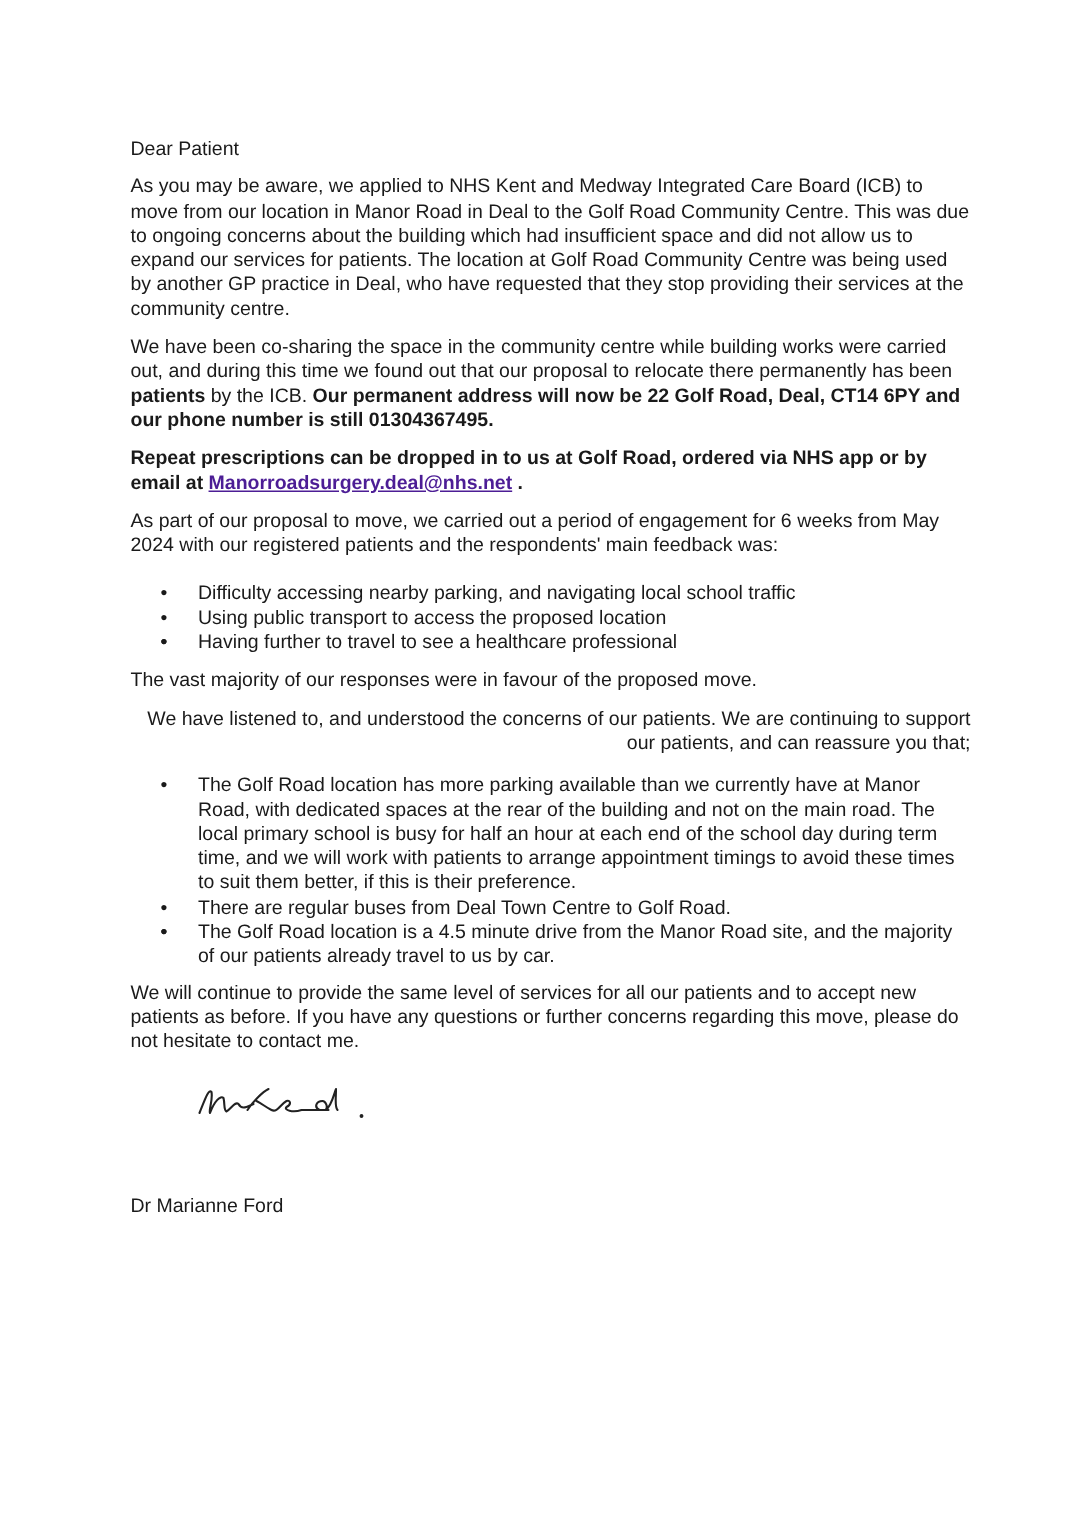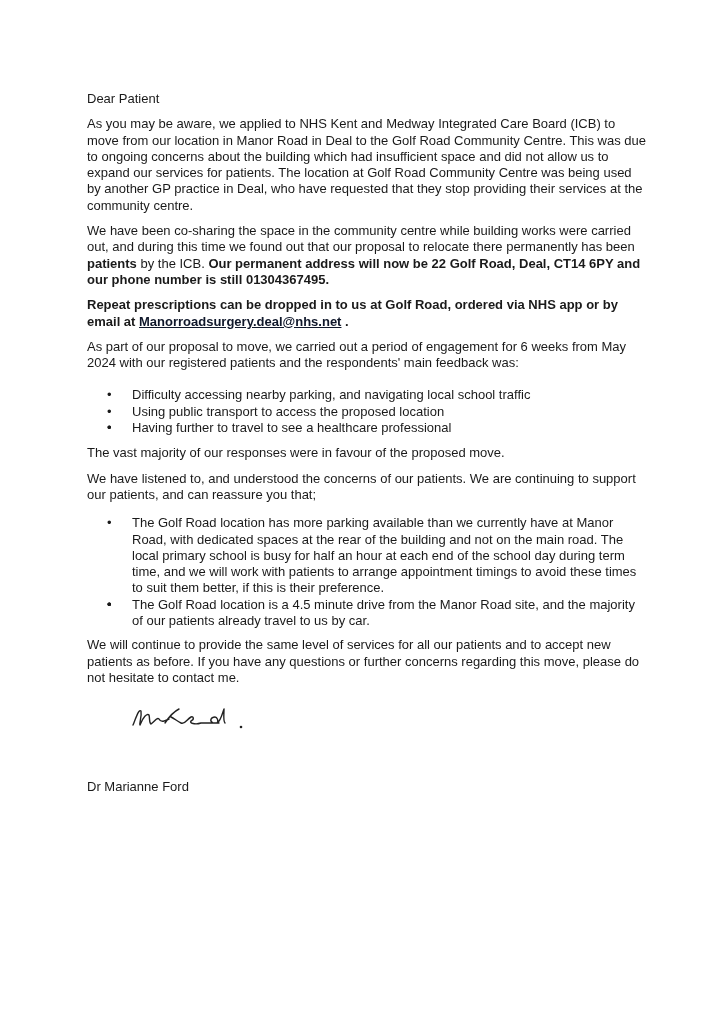--- a/index.html
+++ b/index.html
@@ -4,21 +4,21 @@
 <style>
   html, body { margin: 0; padding: 0; background: #ffffff; }
   body { width: 724px; height: 1024px; position: relative; overflow: hidden; }
   .page {
     position: absolute; left: 87px; top: 91px; width: 560px;
     font-family: "Liberation Sans", sans-serif;
     font-size: 13px; line-height: 16.3px; color: #1a1a1a;
   }
   p { margin: 0 0 9px 0; }
   b { font-weight: bold; }
-  a.email { color: #0f172a; text-decoration: underline; font-weight: bold; }
+  a.email { color: #4c1d95; text-decoration: underline; font-weight: bold; }
   ul { margin: 0 0 9px 0; padding: 0; list-style: none; }
   ul li { position: relative; padding-left: 45px; }
   ul li .bullet { position: absolute; left: 20px; top: 0; }
   ul.feedback { margin-top: 12px; }
   ul.reassure { margin-top: 12px; margin-bottom: 8px; }
   .signature { height: 84px; position: relative; margin-top: 6px; }
   .signature svg { position: absolute; left: 42px; top: 6px; }
   .signoff { margin-bottom: 0; }
 </style>
 </head>
@@ -41,25 +41,25 @@
 
   <ul class="feedback">
     <li><span class="bullet">•</span><span>Difficulty accessing nearby parking, and navigating local school traffic</span></li>
     <li><span class="bullet">•</span><span>Using public transport to access the proposed location</span></li>
     <li><span class="bullet">•</span></li>
     <li><span class="bullet">•</span><span>Having further to travel to see a healthcare professional</span></li>
   </ul>
 
   <p>The vast majority of our responses were in favour of the proposed move.</p>
 
-  <p style="margin-bottom:0;">We have listened to, and understood the concerns of our patients. We are continuing to support our patients, and can reassure you that;</p>
+  <p style="margin-bottom:0;text-align:right;">We have listened to, and understood the concerns of our patients. We are continuing to support our patients, and can reassure you that;</p>
 
   <ul class="reassure">
     <li><span class="bullet">•</span><span>The Golf Road location has more parking available than we currently have at Manor Road, with dedicated spaces at the rear of the building and not on the main road. The local primary school is busy for half an hour at each end of the school day during term time, and we will work with patients to arrange appointment timings to avoid these times to suit them better, if this is their preference.</span></li>
-    <li><span class="bullet">•</span></li>
+    <li><span class="bullet">•</span><span>There are regular buses from Deal Town Centre to Golf Road.</span></li>
     <li><span class="bullet">•</span></li>
     <li><span class="bullet">•</span><span>The Golf Road location is a 4.5 minute drive from the Manor Road site, and the majority of our patients already travel to us by car.</span></li>
   </ul>
 
   <p>We will continue to provide the same level of services for all our patients and to accept new patients as before. If you have any questions or further concerns regarding this move, please do not hesitate to contact me.</p>
 
 
   <div class="signature">
     <svg width="140" height="34" viewBox="0 0 140 34">
       <path d="M4 24 C8 14, 10 8, 12 10 C13 16, 10 22, 11 24 C14 16, 18 12, 20 14 C21 18, 20 22, 22 23 C26 20, 28 16, 30 18 C32 22, 36 20, 40 18 M36 22 C40 16, 46 10, 50 8 M42 16 C46 18, 48 20, 52 22 C56 24, 58 18, 62 16 C64 15, 66 18, 62 20 C60 22, 66 24, 72 22 L90 22 M84 22 C80 20, 82 16, 86 16 C88 16, 90 20, 88 22 C92 20, 94 10, 95 8 C95 14, 94 20, 96 22" fill="none" stroke="#222" stroke-width="1.4" stroke-linecap="round" stroke-linejoin="round"></path>

